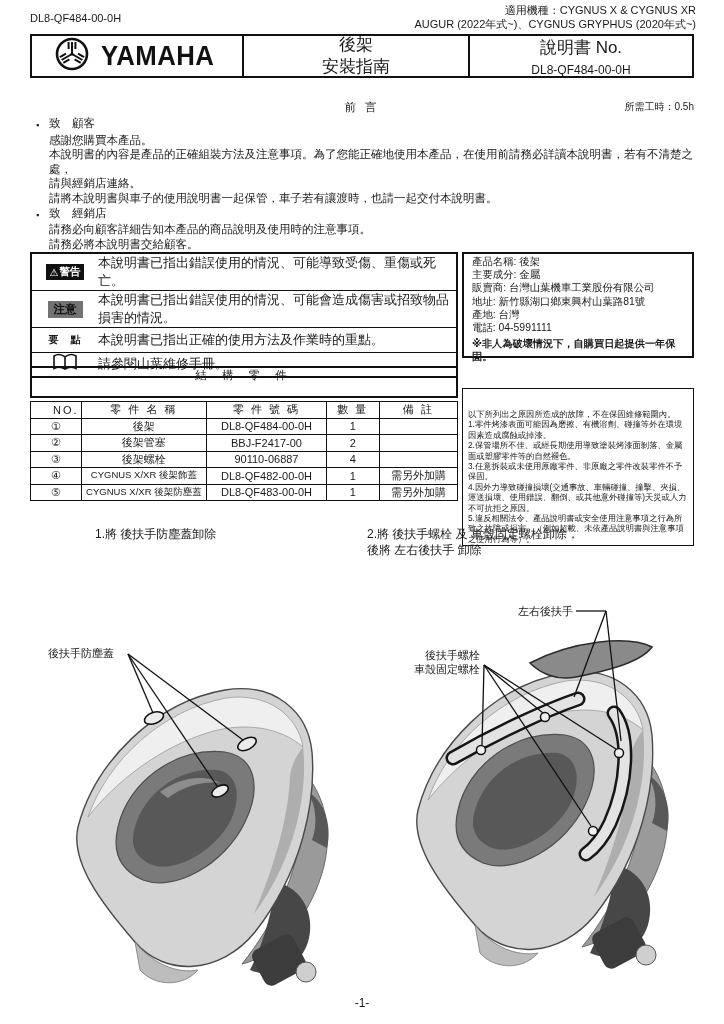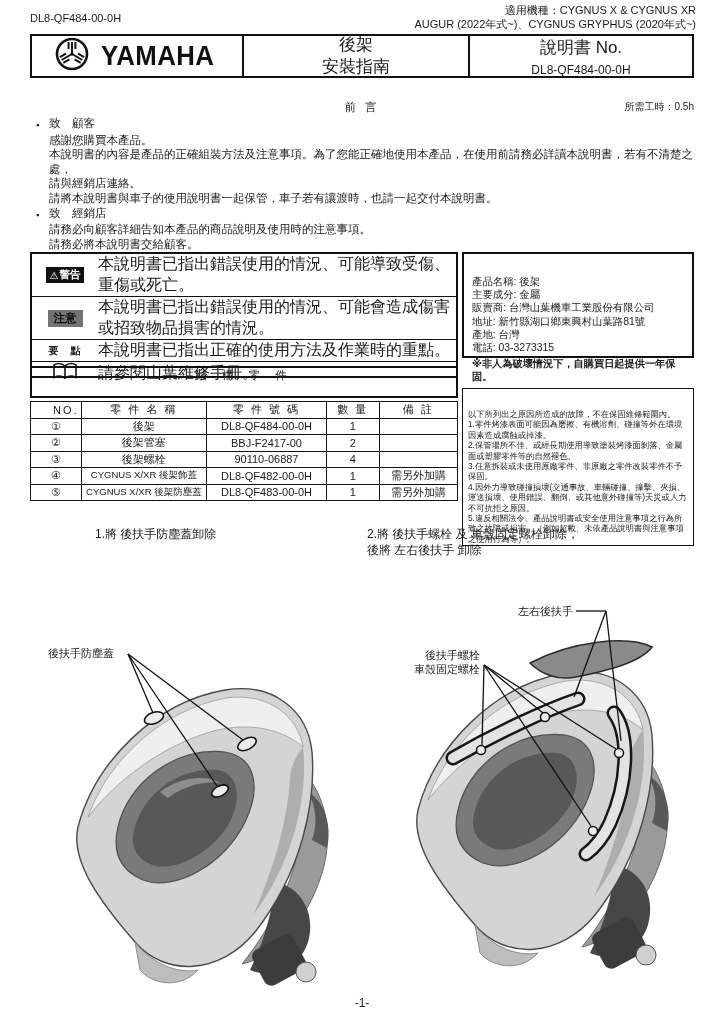--- a/index.html
+++ b/index.html
@@ -31,28 +31,28 @@
   .fw-body { left:36px; top:116px; width:664px; font-size:11.5px; line-height:14.6px; }
   .fw-bullet-row { display:flex; }
   .fw-bullet { width:13px; font-size:9px; padding-top:2px; }
   .fw-indent { margin-left:13px; }
 
   
   .sym-box { left:30px; top:252px; width:428px; height:126px; border:2px solid #111; display:flex; flex-direction:column; background:#fff; }
   .sym-row { flex:1; display:flex; align-items:center; border-bottom:1px solid #111; }
   .sym-row:last-child { border-bottom:none; }
   .sym-badge-wrap { width:66px; display:flex; justify-content:center; }
-  .sym-text { flex:1; font-size:16px; padding-right:4px; }
+  .sym-text { flex:1; font-size:13px; padding-right:4px; }
   .badge-warning { background:#111; color:#fff; font-size:10.5px; font-weight:bold; padding:1px 4px; display:flex; align-items:center; gap:1px; }
   .badge-warning .tri { font-size:10px; }
   .badge-caution { background:#737373; color:#111; font-size:11.5px; font-weight:bold; padding:1px 6px; }
   .badge-point { font-size:10px; font-weight:bold; letter-spacing:1px; }
 
   
-  .prod-box { left:462px; top:252px; width:232px; height:106px; border:2px solid #111; padding:21px 8px; font-size:10.4px; line-height:13.2px; background:#fff; }
+  .prod-box { left:462px; top:252px; width:232px; height:106px; border:2px solid #111; padding:1px 8px; font-size:10.4px; line-height:13.2px; background:#fff; }
   .prod-note { font-weight:bold; margin-top:3px; font-size:10.2px; }
 
   
   .fine-box { left:462px; top:361px; width:232px; height:158px; border:1.5px solid #111; padding:20px 5px; font-size:8.3px; line-height:10.4px; background:#fff;margin-top:27px; }
 
   
   .parts { left:30px; top:366px; width:428px; }
   .parts-title { border:2px solid #111; height:32px; line-height:14px; text-align:center; font-size:11.5px; letter-spacing:6px; margin-bottom:3px; }
   table.parts-tbl { width:428px; border-collapse:collapse; font-size:11px; }
   .parts-tbl th, .parts-tbl td { border:1.5px solid #111; height:16.5px; text-align:center; padding:0 2px; font-weight:normal; }
@@ -174,21 +174,21 @@
     <span class="sym-text">請參閱山葉維修手冊。</span>
   </div>
 </div>
 
 <div class="abs prod-box">
   <div>產品名稱: 後架</div>
   <div>主要成分: 金屬</div>
   <div>販賣商: 台灣山葉機車工業股份有限公司</div>
   <div>地址: 新竹縣湖口鄉東興村山葉路81號</div>
   <div>產地: 台灣</div>
-  <div>電話: 03-3273315</div>
+  <div>電話: 04-5991111</div>
   <div class="prod-note">※非人為破壞情況下，自購買日起提供一年保固。</div>
 </div>
 
 <div class="abs fine-box">
   <div>以下所列出之原因所造成的故障，不在保固維修範圍內。</div>
   <div>1.零件烤漆表面可能因為磨擦、有機溶劑、碰撞等外在環境因素造成腐蝕或掉漆。</div>
   <div>2.保管場所不佳、或經長期使用導致塗裝烤漆面剝落、金屬面或塑膠零件等的自然褪色。</div>
   <div>3.任意拆裝或未使用原廠零件、非原廠之零件改裝零件不予保固。</div>
   <div>4.因外力導致碰撞損壞(交通事故、車輛碰撞、撞擊、夾損、運送損壞、使用錯誤、翻倒、或其他意外碰撞等)天災或人力不可抗拒之原因。</div>
   <div>5.違反相關法令、產品說明書或安全使用注意事項之行為所致之故障或損害。（例如超載、未依產品說明書與注意事項之使用行為等）。</div>

